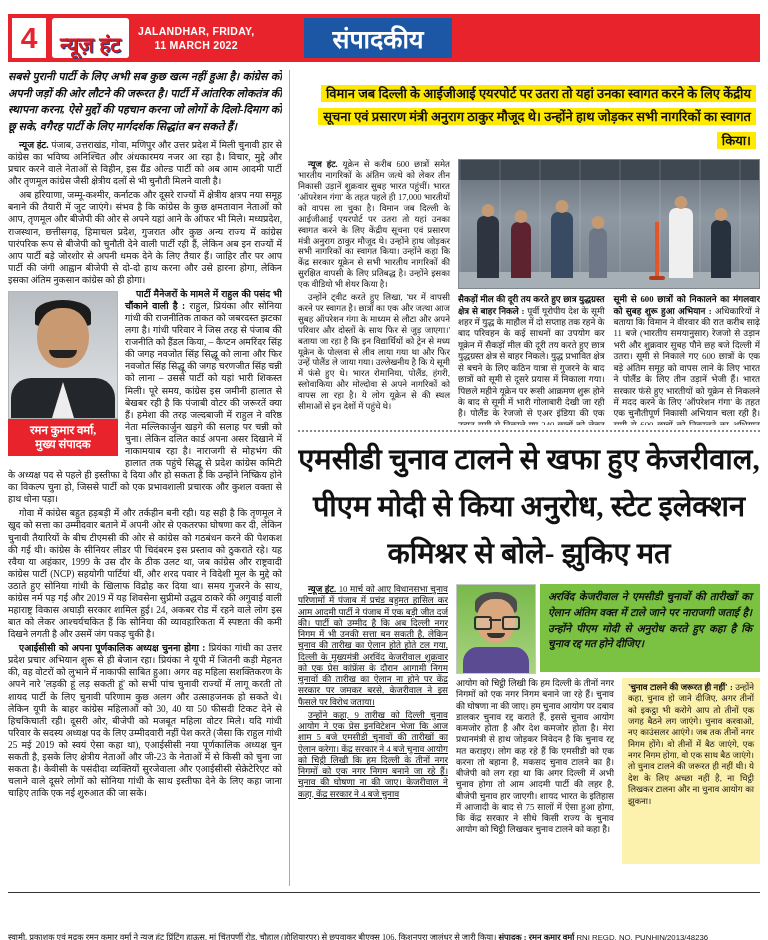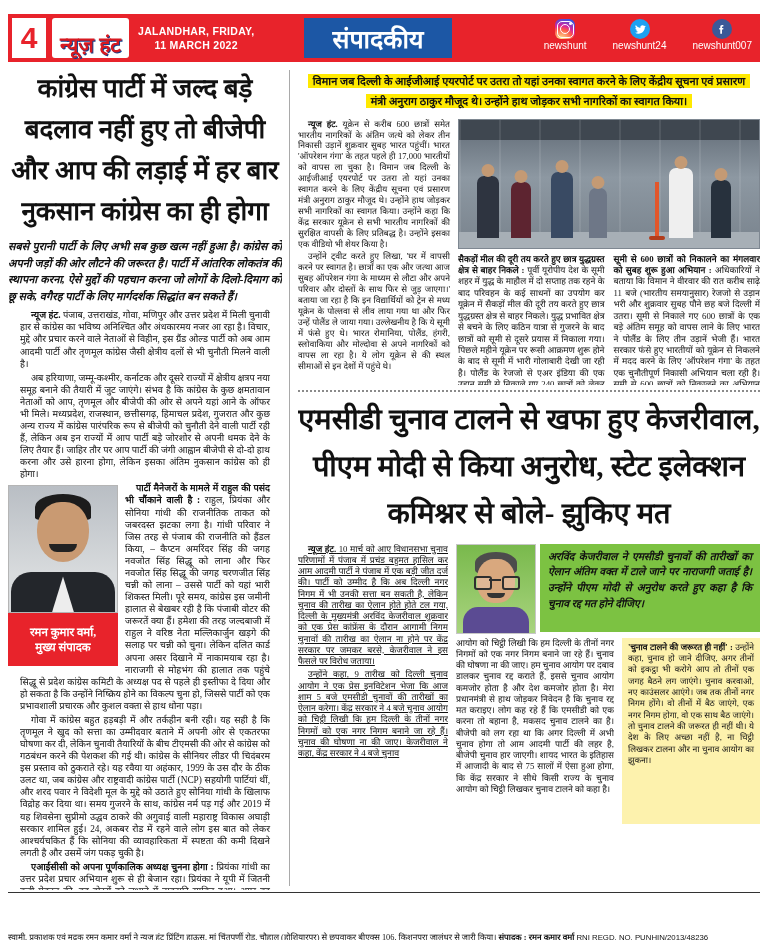--- a/index.html
+++ b/index.html
@@ -29,35 +29,35 @@
   .fb{background:#3b5998;border-radius:50%;}
   
   .content{position:absolute;left:8px;top:68px;width:752px;height:822px;}
   .vline{position:absolute;left:281px;top:2px;bottom:4px;width:1px;background:#a9a9a9;}
   .left-col{position:absolute;left:0;top:0;width:274px;height:822px;overflow:hidden;}
   .right-col{position:absolute;left:290px;top:0;width:462px;height:822px;overflow:hidden;}
   
   .l-head{font-size:26px;line-height:1.58;font-weight:bold;text-align:center;margin:0 0 6px;}
   .l-intro{font-weight:bold;font-style:italic;font-size:11px;line-height:1.5;text-align:justify;margin:0 0 5px;}
   .l-body{font-size:9.3px;line-height:1.3;text-align:justify;}
-  .l-body p{margin:0 12px 2px;text-indent:11px;}
+  .l-body p{margin:0 0 2px;text-indent:11px;}
   .lead{font-weight:bold;}
   .author{float:left;width:110px;margin:3px 7px 2px 0;}
   .author-photo{height:126px;border:1px solid #b5b5b5;position:relative;overflow:hidden;
                 background:linear-gradient(180deg,#b9bec4,#d8dbdd 70%);}
   .a-hair{position:absolute;top:8px;left:50%;transform:translateX(-50%);width:56px;height:26px;background:#1c1c1c;border-radius:50% 50% 10% 10%;}
   .a-face{position:absolute;top:16px;left:50%;transform:translateX(-50%);width:52px;height:60px;background:#c99a72;border-radius:46% 46% 50% 50%;}
   .a-stache{position:absolute;top:58px;left:50%;transform:translateX(-50%);width:28px;height:8px;background:#222;border-radius:0 0 10px 10px;}
   .a-suit{position:absolute;bottom:-8px;left:50%;transform:translateX(-50%);width:104px;height:48px;background:#23262b;border-radius:20px 20px 0 0;}
   .a-shirt{position:absolute;bottom:0;left:50%;transform:translateX(-50%);width:22px;height:36px;background:#ededed;
            clip-path:polygon(50% 0,100% 100%,0 100%);}
-  .author-cap{background:#e8232b;color:#fff;text-align:center;font-weight:bold;font-size:11.5px;line-height:1.25;padding:12px 2px;}
+  .author-cap{background:#e8232b;color:#fff;text-align:center;font-weight:bold;font-size:11.5px;line-height:1.25;padding:4px 2px;}
   
   .g-head{font-size:28px;line-height:1.5;font-weight:bold;text-align:center;margin:0 0 5px;}
-  .g-sub{text-align:center;font-weight:bold;font-size:11px;line-height:1.8;margin:4px 4px 7px;}
+  .g-sub{text-align:right;font-weight:bold;font-size:13px;line-height:1.8;margin:14px 4px 7px;}
   .g-sub .hl{background:#ffe900;padding:1px 5px;-webkit-box-decoration-break:clone;box-decoration-break:clone;}
   .g-body{display:flex;gap:8px;height:266px;overflow:hidden;}
   .g-c1{width:152px;flex:none;font-size:8.6px;line-height:1.27;text-align:justify;}
   .g-c1 p{margin:0 0 2px;text-indent:10px;}
   .g-right{flex:1;display:flex;flex-direction:column;min-width:0;}
   .photo-airport{height:128px;flex:none;position:relative;overflow:hidden;border:1px solid #7e8791;
                  background:linear-gradient(180deg,#5f6974 0%,#8d98a2 45%,#79838d 100%);}
   .pa-ceiling{position:absolute;top:0;left:0;right:0;height:20px;background:#3f4750;}
   .pa-glass{position:absolute;inset:0;background:repeating-linear-gradient(90deg,rgba(255,255,255,.09) 0 2px,transparent 2px 40px);}
   .pa-floor{position:absolute;bottom:0;left:0;right:0;height:16px;background:#a7afb6;}
@@ -106,52 +106,26 @@
     <div class="logo-box">
       <span class="logo-text">न्यूज़ हंट</span>
     </div>
     <div class="date">
       <div>JALANDHAR, FRIDAY,</div>
       <div>11 MARCH 2022</div>
     </div>
     <div class="section-box">
       <span>संपादकीय</span>
     </div>
-    <div class="socials">
-      <div class="social">
-        <span class="soc-icon insta">
-            <i class="lens"></i>
-            <i class="dot"></i>
-          </span>
-        <span class="handle">newshunt</span>
-      </div>
-      <div class="social">
-        <span class="soc-icon twitter">
-          <svg viewBox="0 0 24 24" width="12" height="12" fill="#fff">
-              <path d="M23 5.1c-.8.4-1.7.6-2.6.8a4.5 4.5 0 0 0-7.7 4.1A12.8 12.8 0 0 1 3.4 4.2a4.5 4.5 0 0 0 1.4 6 4.4 4.4 0 0 1-2-.5v.1a4.5 4.5 0 0 0 3.6 4.4 4.6 4.6 0 0 1-2 .1 4.5 4.5 0 0 0 4.2 3.1A9 9 0 0 1 2 19.5a12.7 12.7 0 0 0 6.9 2c8.3 0 12.8-6.9 12.8-12.8v-.6c.9-.6 1.6-1.4 2.3-2.3-.8.4-1.7.6-2.6.7a4.5 4.5 0 0 0 2-2.4z"></path>
-            </svg>
-        </span>
-        <span class="handle">newshunt24</span>
-      </div>
-      <div class="social">
-        <span class="soc-icon fb">
-          <svg viewBox="0 0 24 24" width="13" height="13" fill="#fff">
-              <path d="M13.6 9.2H11V7.6c0-.8.2-1.2 1.3-1.2h1.3V3.8h-2.3c-2.3 0-3.4 1.4-3.4 3.4v2H6v2.7h1.9V20h3.1v-8.1h2.3l.3-2.7z"></path>
-            </svg>
-        </span>
-        <span class="handle">newshunt007</span>
-      </div>
-    </div>
   </header>
 
   <div class="content">
     <div class="vline"></div>
 
     <section class="left-col">
-      <h1 class="l-head">कांग्रेस पार्टी में जल्द बड़े बदलाव नहीं हुए तो बीजेपी और आप की लड़ाई में हर बार नुकसान कांग्रेस का ही होगा</h1>
       <p class="l-intro">सबसे पुरानी पार्टी के लिए अभी सब कुछ खत्म नहीं हुआ है। कांग्रेस को अपनी जड़ों की ओर लौटने की जरूरत है। पार्टी में आंतरिक लोकतंत्र की स्थापना करना, ऐसे मुद्दों की पहचान करना जो लोगों के दिलो-दिमाग को छू सके, वगैरह पार्टी के लिए मार्गदर्शक सिद्धांत बन सकते हैं।</p>
       <div class="l-body">
         <p><span class="lead">न्यूज हंट.</span><span> पंजाब, उत्तराखंड, गोवा, मणिपुर और उत्तर प्रदेश में मिली चुनावी हार से कांग्रेस का भविष्य अनिश्चित और अंधकारमय नजर आ रहा है। विचार, मुद्दे और प्रचार करने वाले नेताओं से विहीन, इस ग्रैंड ओल्ड पार्टी को अब आम आदमी पार्टी और तृणमूल कांग्रेस जैसी क्षेत्रीय दलों से भी चुनौती मिलने वाली है।</span></p>
         <p><span>अब हरियाणा, जम्मू-कश्मीर, कर्नाटक और दूसरे राज्यों में क्षेत्रीय क्षत्रप नया समूह बनाने की तैयारी में जुट जाएंगे। संभव है कि कांग्रेस के कुछ क्षमतावान नेताओं को आप, तृणमूल और बीजेपी की ओर से अपने यहां आने के ऑफर भी मिले। मध्यप्रदेश, राजस्थान, छत्तीसगढ़, हिमाचल प्रदेश, गुजरात और कुछ अन्य राज्य में कांग्रेस पारंपरिक रूप से बीजेपी को चुनौती देने वाली पार्टी रही हैं, लेकिन अब इन राज्यों में आप पार्टी बड़े जोरशोर से अपनी धमक देने के लिए तैयार हैं। जाहिर तौर पर आप पार्टी की जंगी आह्वान बीजेपी से दो-दो हाथ करना और उसे हारना होगा, लेकिन इसका अंतिम नुकसान कांग्रेस को ही होगा।</span></p>
         <figure class="author" style="margin-left:0;">
           <div class="author-photo">
             <i class="a-hair"></i>
               <i class="a-face"></i>
               <i class="a-stache"></i>
               <i class="a-suit"></i>

